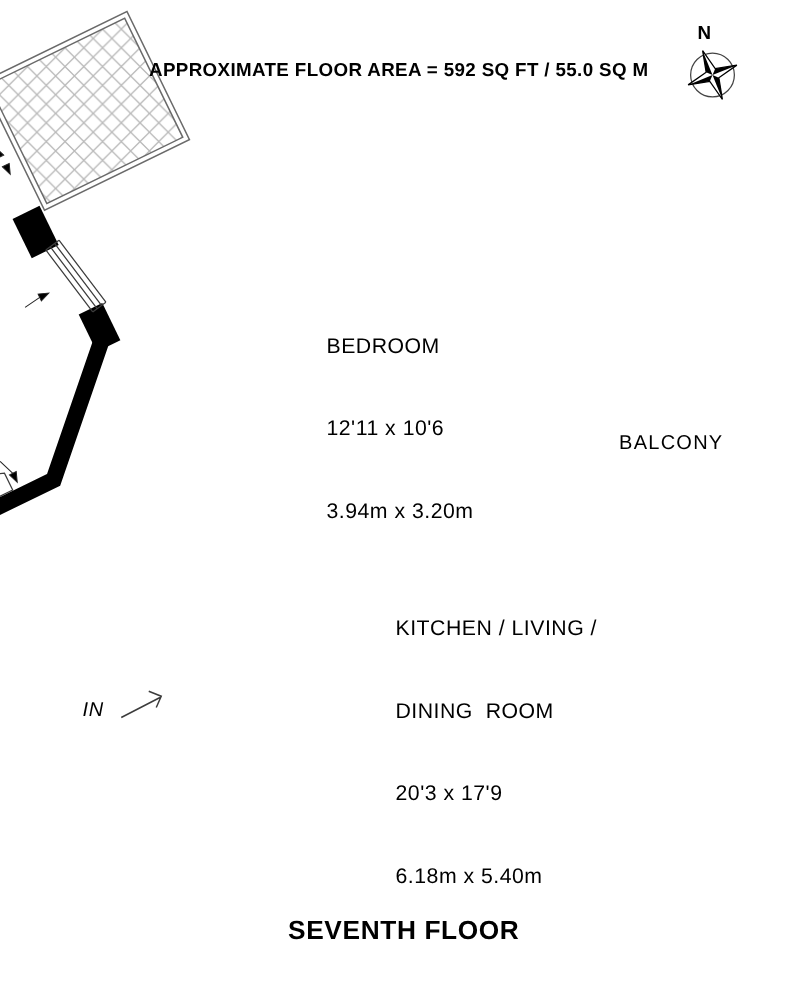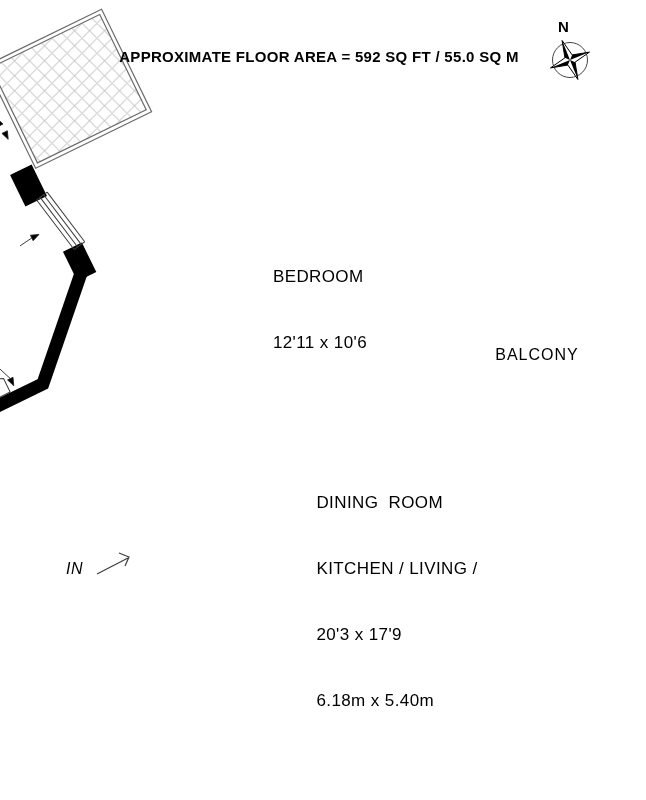--- a/index.html
+++ b/index.html
@@ -140,28 +140,30 @@
         <polygon points="-19.5,7.9 -2.15,5.06 0,0"></polygon>
       </g>
     </g>
   </svg>
 
   <div class="title">APPROXIMATE FLOOR AREA = 592 SQ FT / 55.0 SQ M</div>
 
   <div class="room-label" style="left:320px;top:222px;">
     <div>BEDROOM</div>
     <div>12'11 x 10'6</div>
+    <div>3.94m x 3.20m</div>
   </div>
 
   <div class="room-label" style="left:397px;top:448px;">
+    <div>KITCHEN / LIVING /</div>
     <div>DINING  ROOM</div>
-    <div>KITCHEN / LIVING /</div>
     <div>20'3 x 17'9</div>
     <div>6.18m x 5.40m</div>
   </div>
 
   <div class="balcony-label" style="left:537px;top:302px;">BALCONY</div>
 
   <div class="in-label" style="left:66px;top:560px;">IN</div>
 
   <div class="n-label" style="left:558px;top:18px;">N</div>
 
+  <div class="footer">SEVENTH FLOOR</div>
 </div>
 
 </body></html>

